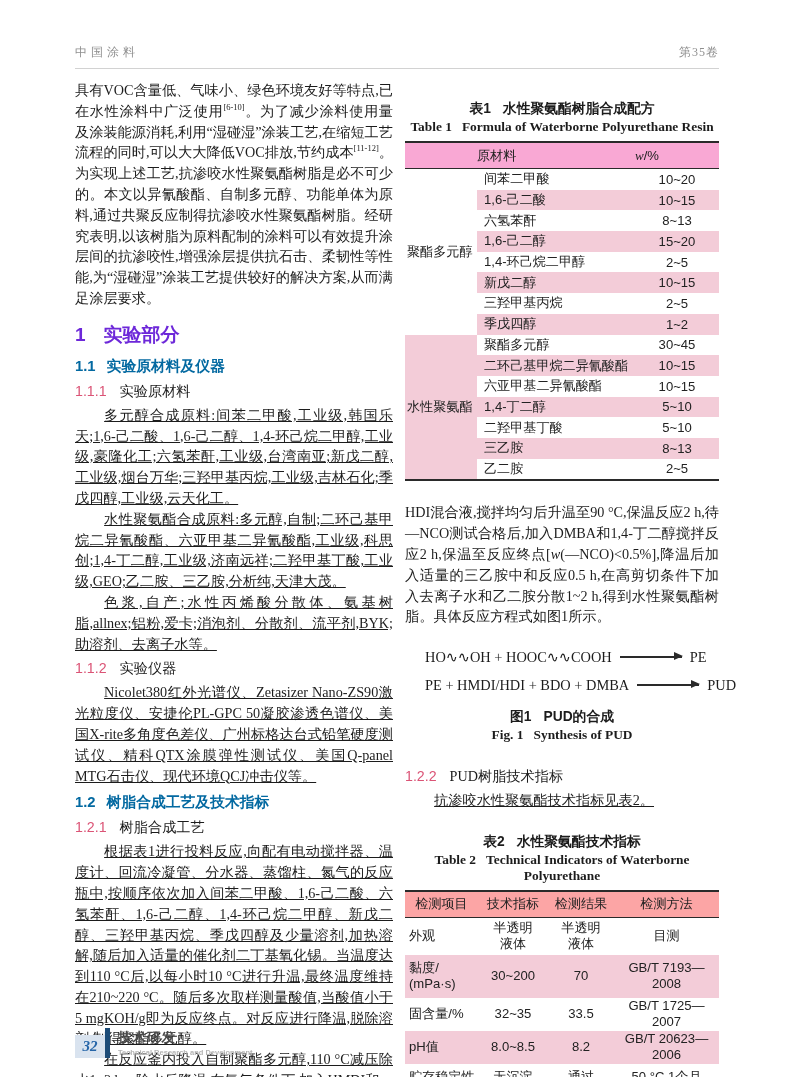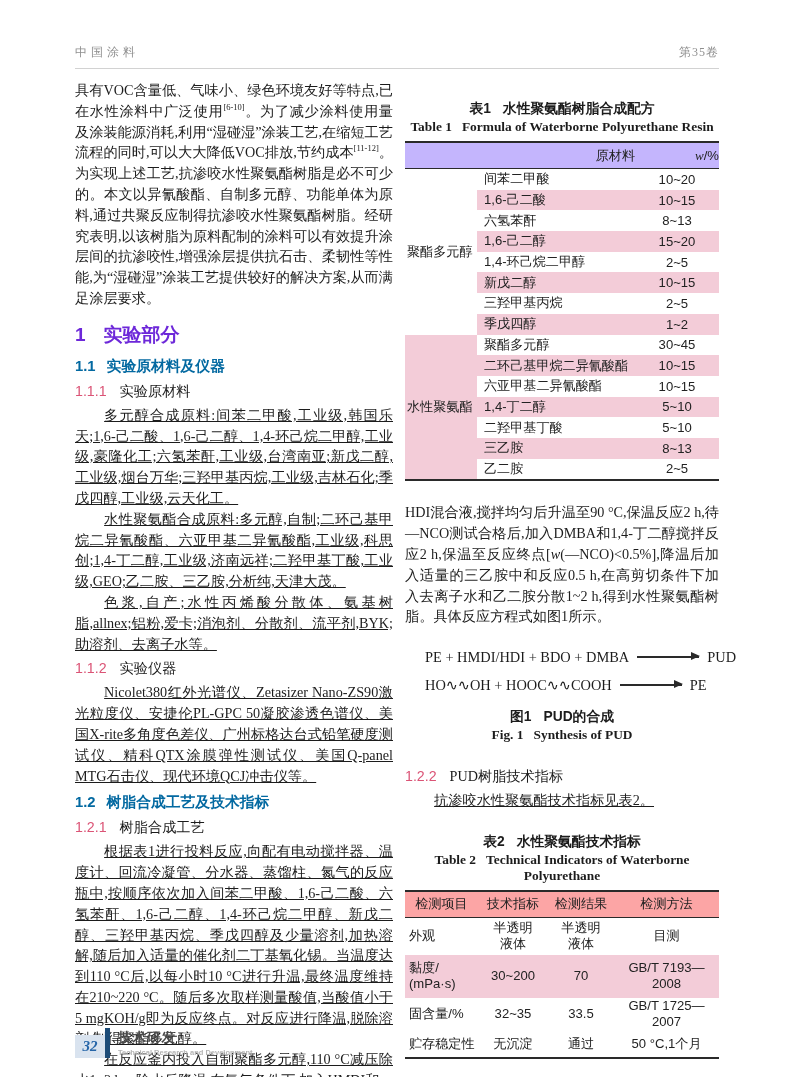--- a/index.html
+++ b/index.html
@@ -39,21 +39,21 @@
   .cap-cn .lbl{margin-right:12px;}
   .cap-en{font-family:"Liberation Serif","DejaVu Serif",serif;font-weight:bold;
           font-size:13.4px;text-align:center;margin:1px 0 6px;}
   .cap-en .lbl{margin-right:10px;}
 
   
   table{border-collapse:collapse;table-layout:fixed;width:100%;
         font-family:"Liberation Sans","DejaVu Sans",sans-serif;font-size:13.1px;color:#222;}
   .t1,.t2{border-top:2px solid #2a2a2a;border-bottom:2px solid #2a2a2a;}
   .t1 td{height:20.7px;padding:0;vertical-align:middle;}
-  .t1 tr.head td{background:#c4b5fd;border-bottom:1.4px solid #2a2a2a;height:25px;text-align:right;}
+  .t1 tr.head td{background:#f9a8d4;border-bottom:1.4px solid #2a2a2a;height:25px;text-align:left;}
   .t1 td.cat{text-align:left;padding-left:2px;}
   .t1 td.catp{background:#f3ccd8;}
   .t1 td.mat{text-align:left;padding-left:7px;}
   .t1 td.val{text-align:center;}
   .t1 tr.p td.d{background:#f3ccd8;}
 
   .t2 td{padding:0 1px;vertical-align:middle;text-align:center;height:26px;line-height:16.5px;}
   .t2 tr.head td{background:#fca5a5;border-bottom:1.4px solid #2a2a2a;height:25px;}
   .t2 td.c0{text-align:left;padding-left:4px;}
   .t2 tr.p td{background:#f3ccd8;}
@@ -214,24 +214,24 @@
             <td class="mat d">乙二胺</td>
             <td class="val d">2~5</td>
           </tr>
     </tbody>
       </table>
 
     <p class="body" style="margin-top:21px;"><span>HDI混合液,搅拌均匀后升温至90 °C,保温反应2 h,待—NCO测试合格后,加入DMBA和1,4-丁二醇搅拌反应2 h,保温至反应终点[</span><span class="ital">w</span><span>(—NCO)&lt;0.5%],降温后加入适量的三乙胺中和反应0.5 h,在高剪切条件下加入去离子水和乙二胺分散1~2 h,得到水性聚氨酯树脂。具体反应方程式如图1所示。</span></p>
 
     <div class="equations">
       <div class="eq">
-        <span>PE + HMDI/HDI + BDO + DMBA</span><span class="rx-arrow"></span><span>PUD</span>
+        <span>HO∿∿OH + HOOC∿∿COOH</span><span class="rx-arrow"></span><span>PE</span>
       </div>
       <div class="eq">
-        <span>HO∿∿OH + HOOC∿∿COOH</span><span class="rx-arrow"></span><span>PE</span>
+        <span>PE + HMDI/HDI + BDO + DMBA</span><span class="rx-arrow"></span><span>PUD</span>
       </div>
     </div>
 
     <div class="fig-caps">
       <p class="cap-cn">
         <span class="lbl">图1</span><span>PUD的合成</span>
       </p>
       <p class="cap-en">
         <span class="lbl">Fig. 1</span><span>Synthesis of PUD</span>
       </p>
@@ -278,20 +278,26 @@
         <td>30~200</td>
         <td>70</td>
         <td>GB/T 7193—2008</td>
       </tr>
       <tr>
         <td class="c0">固含量/%</td>
         <td>32~35</td>
         <td>33.5</td>
         <td>GB/T 1725—2007</td>
       </tr>
+      <tr class="p">
+        <td class="c0">pH值</td>
+        <td>8.0~8.5</td>
+        <td>8.2</td>
+        <td>GB/T 20623—2006</td>
+      </tr>
       <tr>
         <td class="c0">贮存稳定性</td>
         <td>无沉淀</td>
         <td>通过</td>
         <td>50 °C,1个月</td>
       </tr>
     </tbody>
       </table>
   </div>
 

